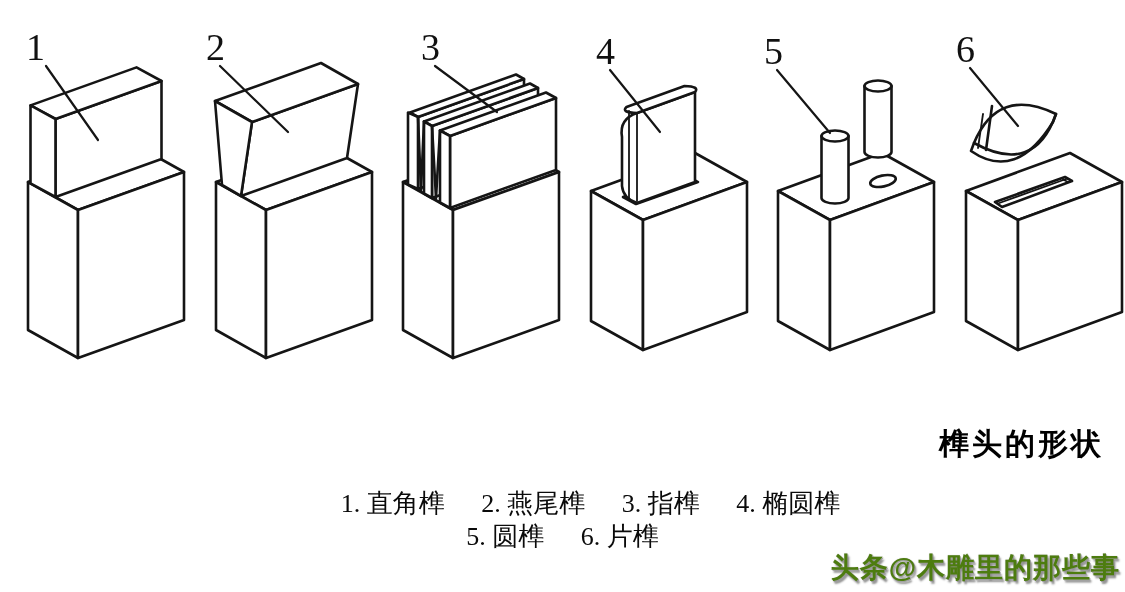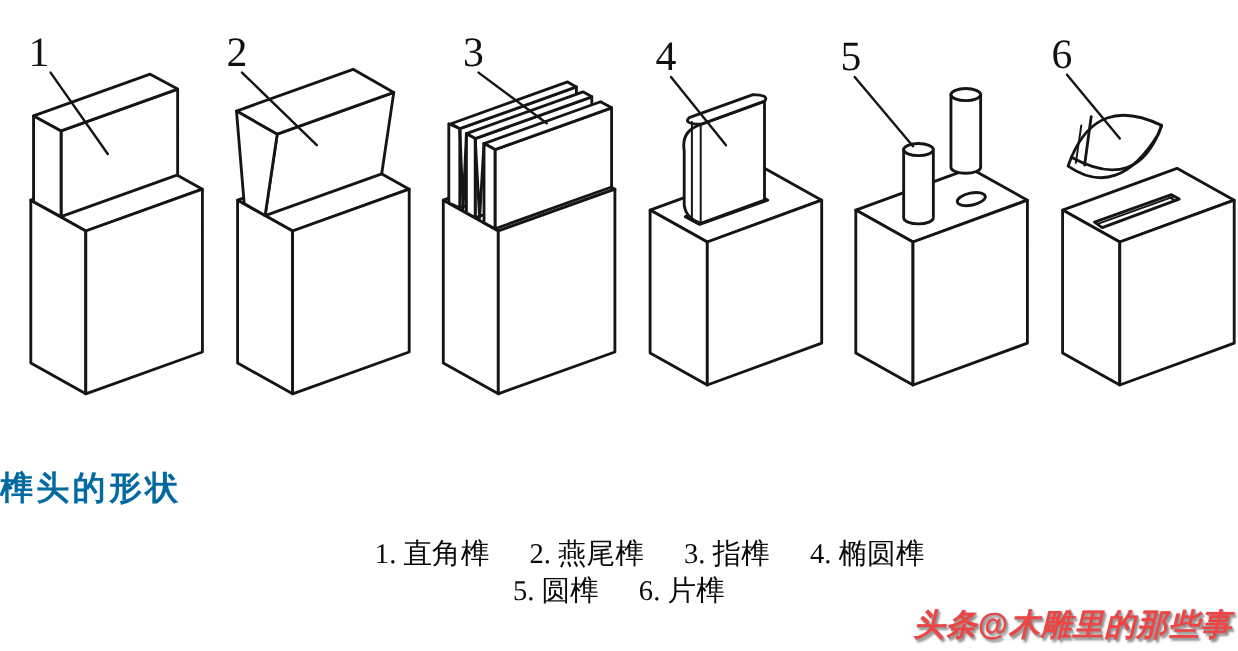--- a/index.html
+++ b/index.html
@@ -14,37 +14,36 @@
   .figure-cell{width:187.5px;height:385px;position:relative;}
   .figure-cell svg{display:block;}
   svg .ln{fill:none;stroke:#151515;stroke-width:2.6;stroke-linejoin:round;stroke-linecap:round;}
   svg .face{fill:#ffffff;stroke:#151515;stroke-width:2.6;stroke-linejoin:round;stroke-linecap:round;}
   svg .thin{fill:none;stroke:#151515;stroke-width:1.8;stroke-linejoin:round;stroke-linecap:round;}
   svg .leader{fill:none;stroke:#151515;stroke-width:2.2;stroke-linecap:round;}
   svg text.fig-num{
     font-family:"Liberation Serif", serif;font-size:38px;fill:#111;
   }
   .title{
-    position:absolute;top:424px;left:0;width:1104px;text-align:left;
+    position:absolute;top:424px;left:0;width:1104px;text-align:right;
     font-family:"Liberation Sans", sans-serif;font-weight:700;font-size:30px;
-    letter-spacing:3px;color:#0369a1;
+    letter-spacing:3px;color:#000000;
   }
   .caption-line{
     position:absolute;left:0;width:1125px;text-align:center;
     font-size:26px;color:#0a0a0a;font-family:"Liberation Serif", serif;
   }
   .caption-line.l1{top:486px;padding-left:28px;}
   .caption-line.l2{top:519px;}
   .caption-item{margin:0 15px;white-space:nowrap;}
   .watermark{
     position:absolute;top:549px;right:5px;
     font-family:"Liberation Sans", sans-serif;font-weight:700;font-size:28px;
-    color:#ef4444;letter-spacing:1px;
+    color:#4d7c0f;letter-spacing:1px;
     text-shadow:2px 3px 2px #8f8f8f, 0 0 1px #b5b5b5, 1px 1px 0 #a8a8a8;
-    font-style:italic;
   }
 </style>
 </head>
 <body>
 
 <div class="figures-row">
 
   <div class="figure-cell">
     <svg width="187" height="385" viewBox="0 0 187 385">
       <g>

